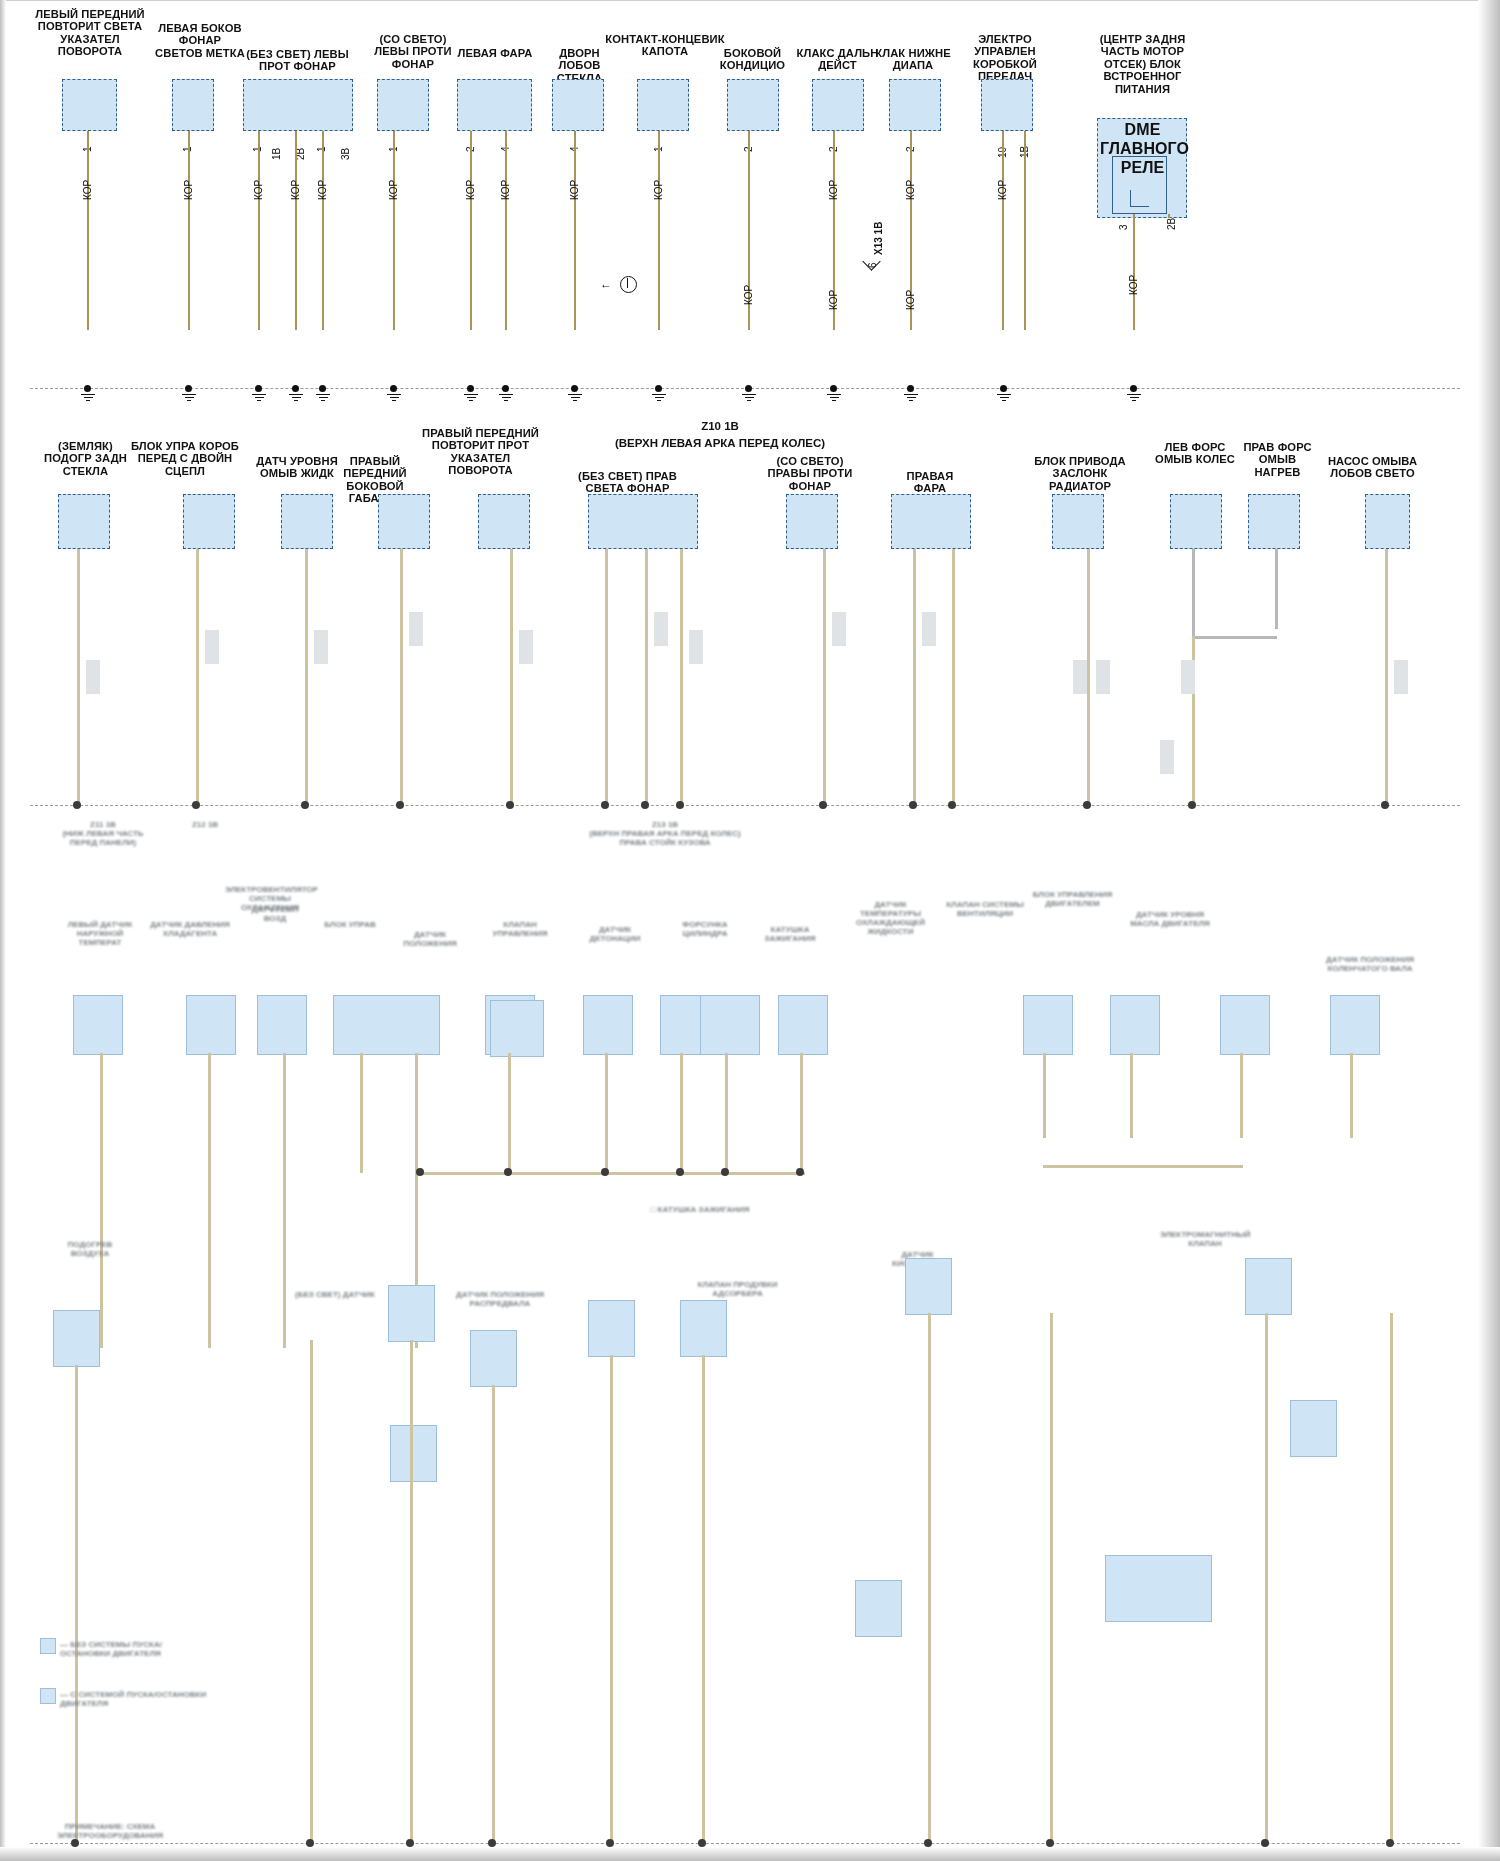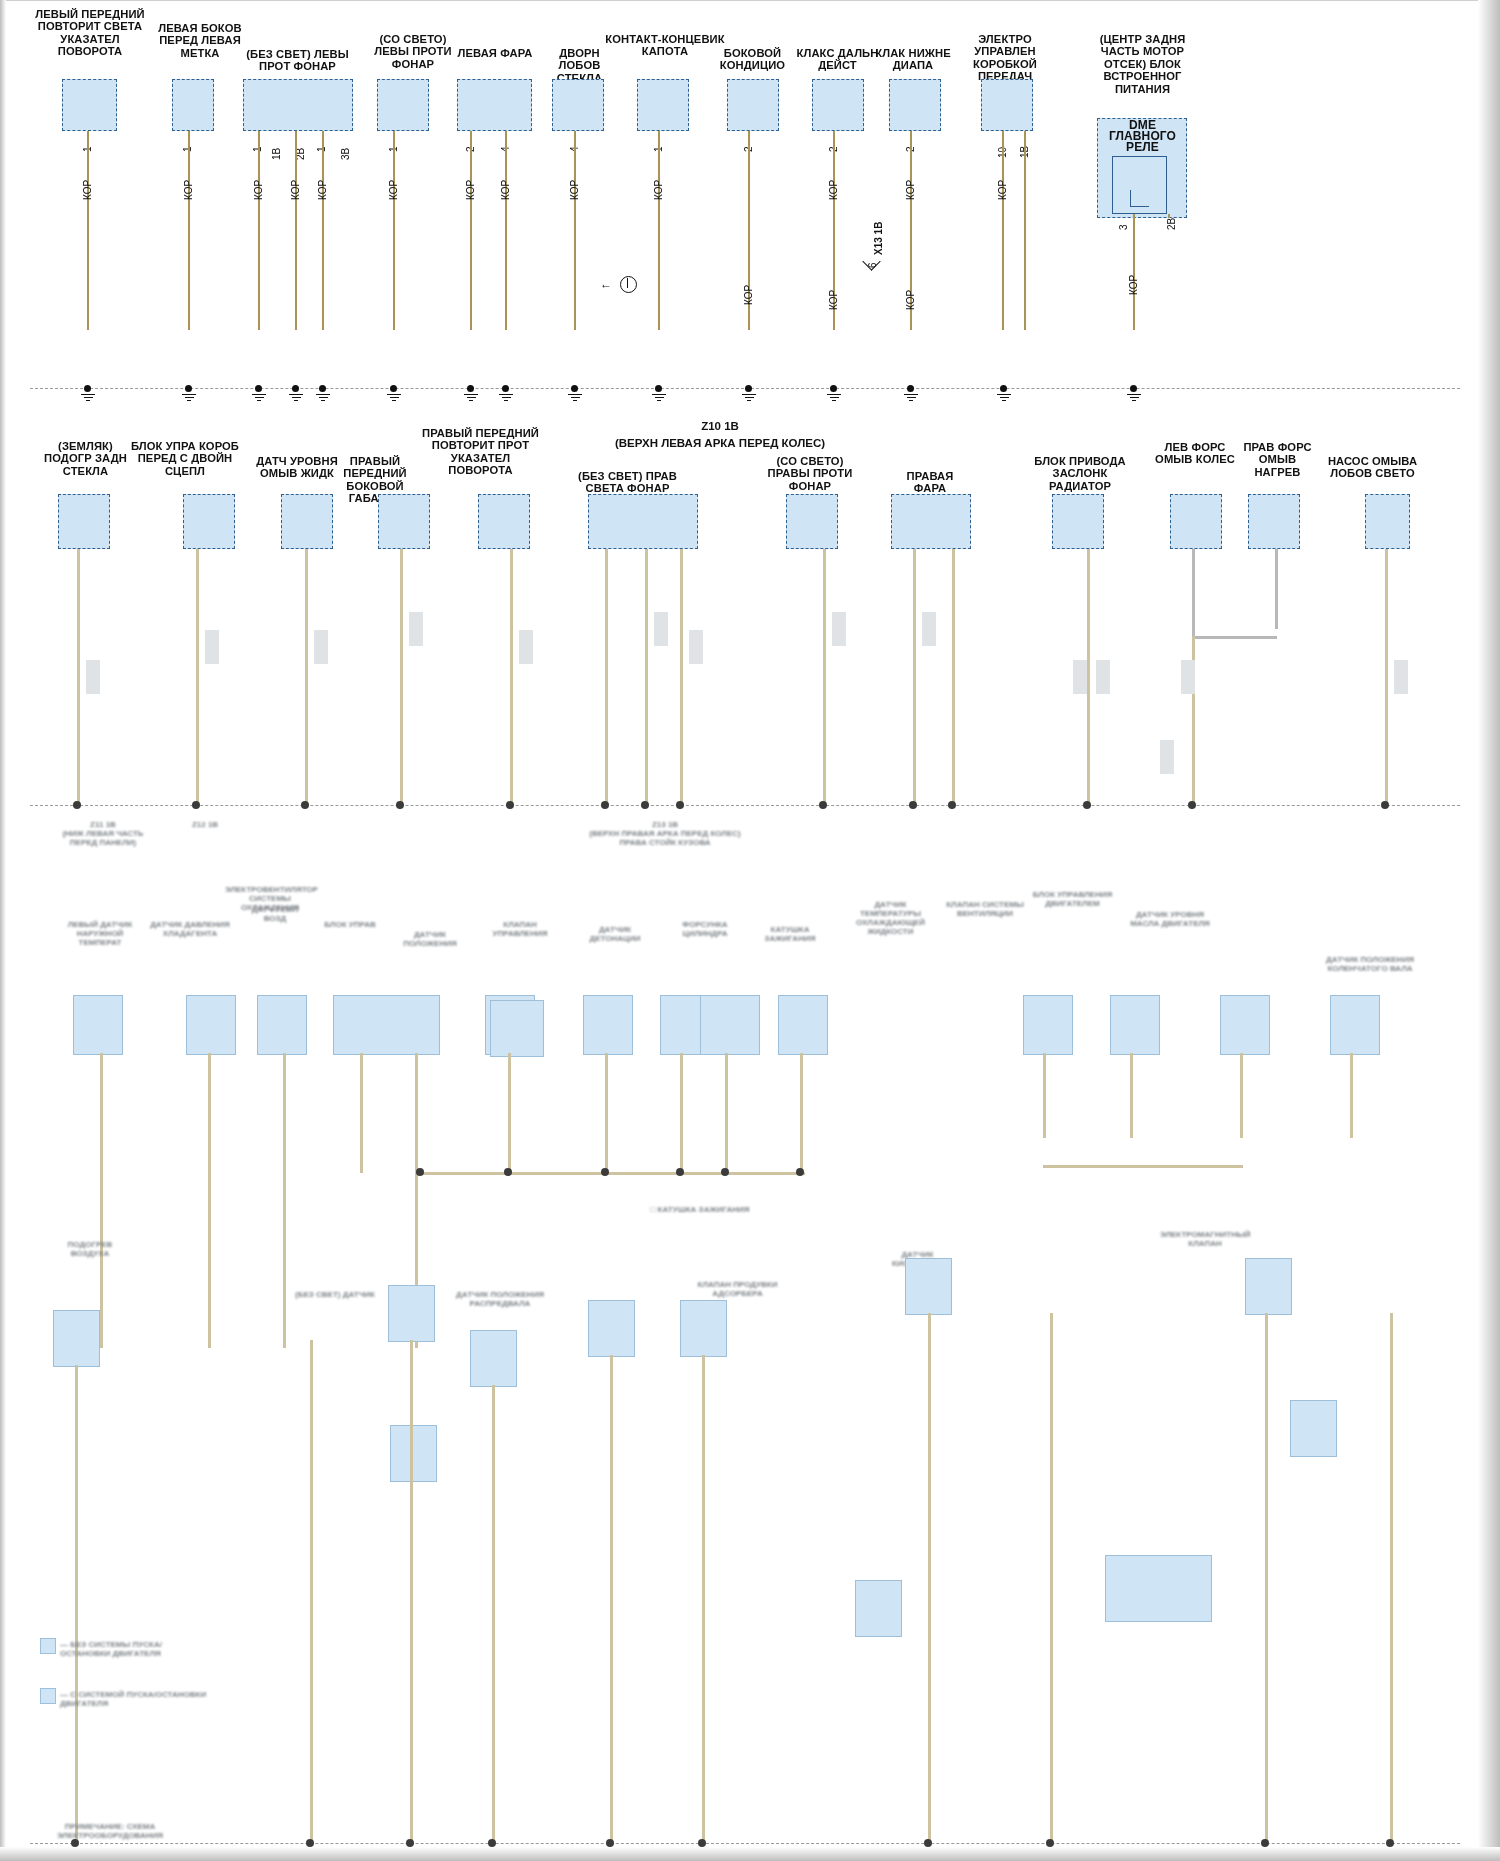--- a/index.html
+++ b/index.html
@@ -5,21 +5,21 @@
   html,body{margin:0;padding:0;background:#ffffff;}
   body{font-family:"Liberation Sans", sans-serif;}
   #page{position:relative;width:1500px;height:1861px;background:#ffffff;overflow:hidden;}
   
   .frame{position:absolute;left:0;top:0;width:1500px;height:1861px;box-sizing:border-box;border:1px solid #cfcfcf;}
   .edge-l{position:absolute;left:0;top:0;width:6px;height:1861px;background:linear-gradient(90deg,#bdbdbd,#ffffff);}
   .edge-r{position:absolute;right:0;top:0;width:22px;height:1861px;background:linear-gradient(270deg,#bdbdbd,#ffffff);}
   .edge-b{position:absolute;left:0;bottom:0;width:1500px;height:14px;background:linear-gradient(0deg,#bdbdbd,#ffffff);}
 
   .lbl{position:absolute;font-size:11.2px;line-height:12.4px;text-align:center;color:#111;font-weight:bold;letter-spacing:0.1px;}
-  .lbl.small{font-size:12px;line-height:11px;font-weight:normal;}
+  .lbl.small{font-size:16px;line-height:19px;font-weight:normal;}
   .box{position:absolute;box-sizing:border-box;background:#cfe4f5;border:1.4px dashed #2f5f8f;}
   .wire{position:absolute;background:#a79456;width:2.4px;}
   .vt{position:absolute;font-size:10px;color:#111;transform-origin:left top;white-space:nowrap;}
   .vt.rot{transform:rotate(-90deg);}
   .dot{position:absolute;width:7px;height:7px;border-radius:50%;background:#111;}
   .gsym{position:absolute;width:14px;height:10px;}
   .gsym i{display:block;background:#111;margin:0 auto 1.5px auto;height:1.4px;}
   .gsym i:nth-child(1){width:14px;}
   .gsym i:nth-child(2){width:9px;}
   .gsym i:nth-child(3){width:4px;}
@@ -38,21 +38,21 @@
 </head>
 <body>
 
 <div id="page">
   <div class="frame"></div>
   <div class="edge-l"></div>
   <div class="edge-r"></div>
   <div class="edge-b"></div>
 
   <div class="lbl" style="left:30px;top:8px;width:120px;">ЛЕВЫЙ ПЕРЕДНИЙ ПОВТОРИТ СВЕТА УКАЗАТЕЛ ПОВОРОТА</div>
-  <div class="lbl" style="left:155px;top:22px;width:90px;">ЛЕВАЯ БОКОВ ПЕРЕД ЛЕВАЯ МЕТКА</div>
+  <div class="lbl" style="left:155px;top:22px;width:90px;">ЛЕВАЯ БОКОВ ФОНАР СВЕТОВ МЕТКА</div>
   <div class="lbl" style="left:245px;top:48px;width:105px;">(БЕЗ СВЕТ) ЛЕВЫ ПРОТ ФОНАР</div>
   <div class="lbl" style="left:368px;top:33px;width:90px;">(СО СВЕТО) ЛЕВЫ ПРОТИ ФОНАР</div>
   <div class="lbl" style="left:455px;top:47px;width:80px;">ЛЕВАЯ ФАРА</div>
   <div class="lbl" style="left:537px;top:47px;width:85px;">ДВОРН ЛОБОВ СТЕКЛА</div>
   <div class="lbl" style="left:600px;top:33px;width:130px;">КОНТАКТ-КОНЦЕВИК КАПОТА</div>
   <div class="lbl" style="left:710px;top:47px;width:85px;">БОКОВОЙ КОНДИЦИО</div>
   <div class="lbl" style="left:795px;top:47px;width:85px;">КЛАКС ДАЛЬН ДЕЙСТ</div>
   <div class="lbl" style="left:873px;top:47px;width:80px;">КЛАК НИЖНЕ ДИАПА</div>
   <div class="lbl" style="left:950px;top:33px;width:110px;">ЭЛЕКТРО УПРАВЛЕН КОРОБКОЙ ПЕРЕДАЧ</div>
   <div class="lbl" style="left:1095px;top:33px;width:95px;">(ЦЕНТР ЗАДНЯ ЧАСТЬ МОТОР ОТСЕК) БЛОК ВСТРОЕННОГ ПИТАНИЯ</div>

